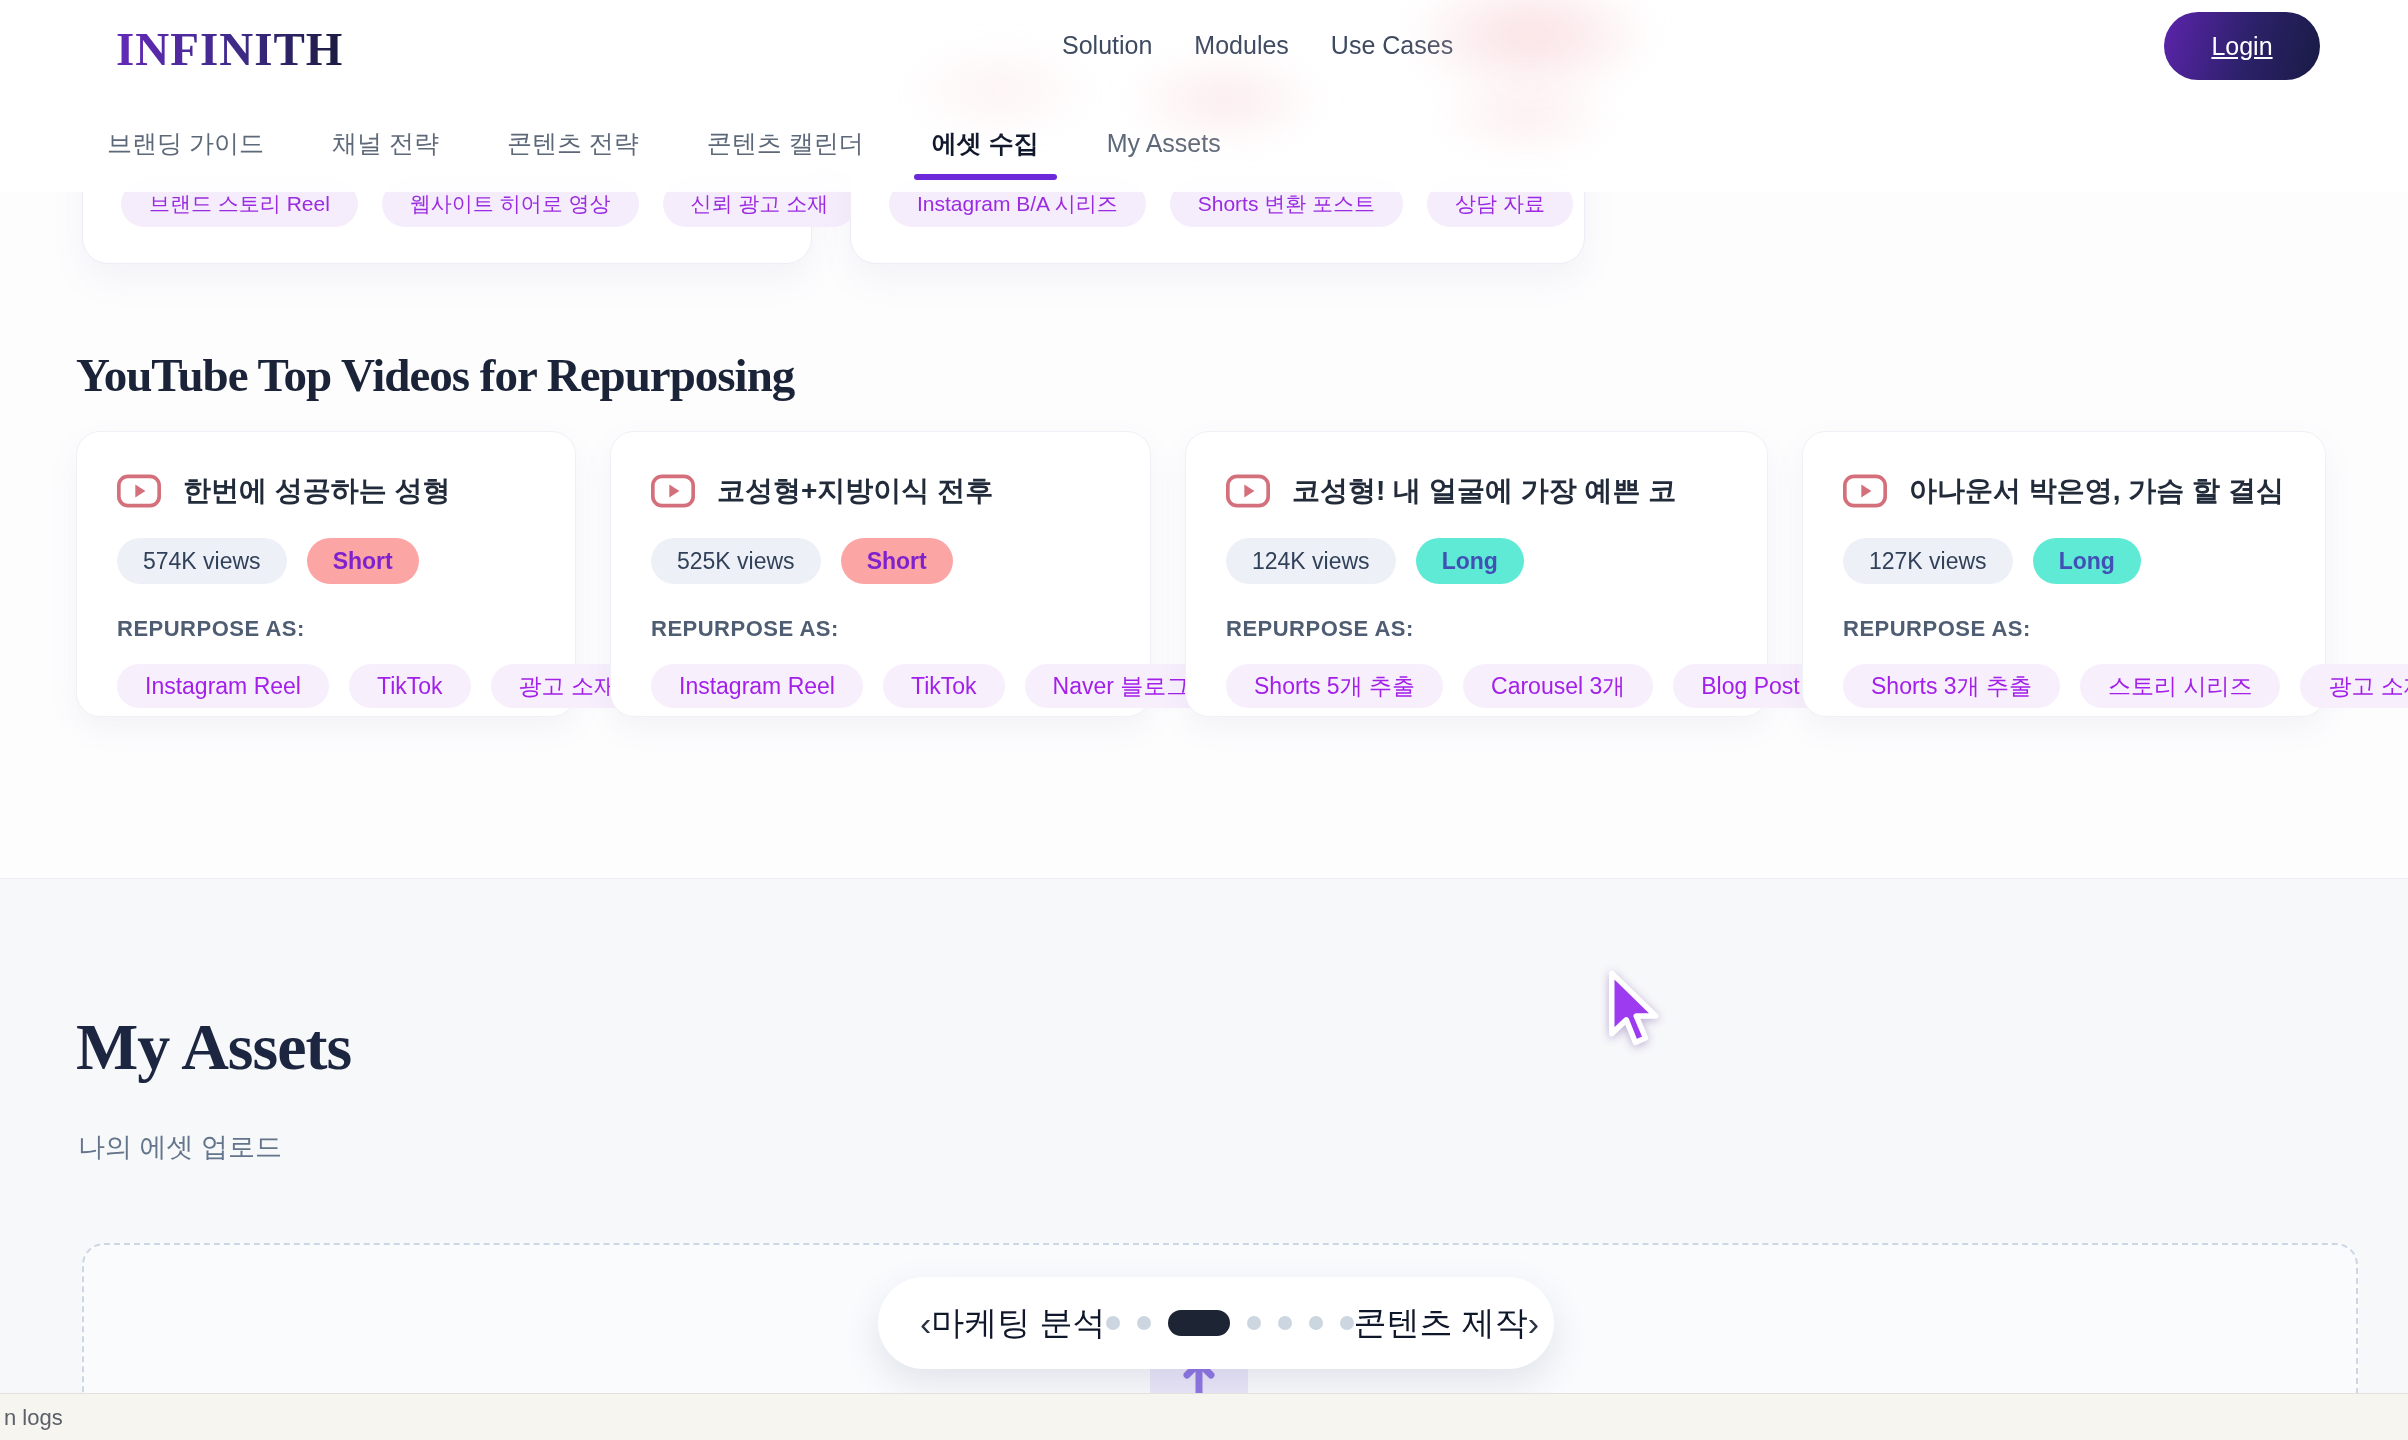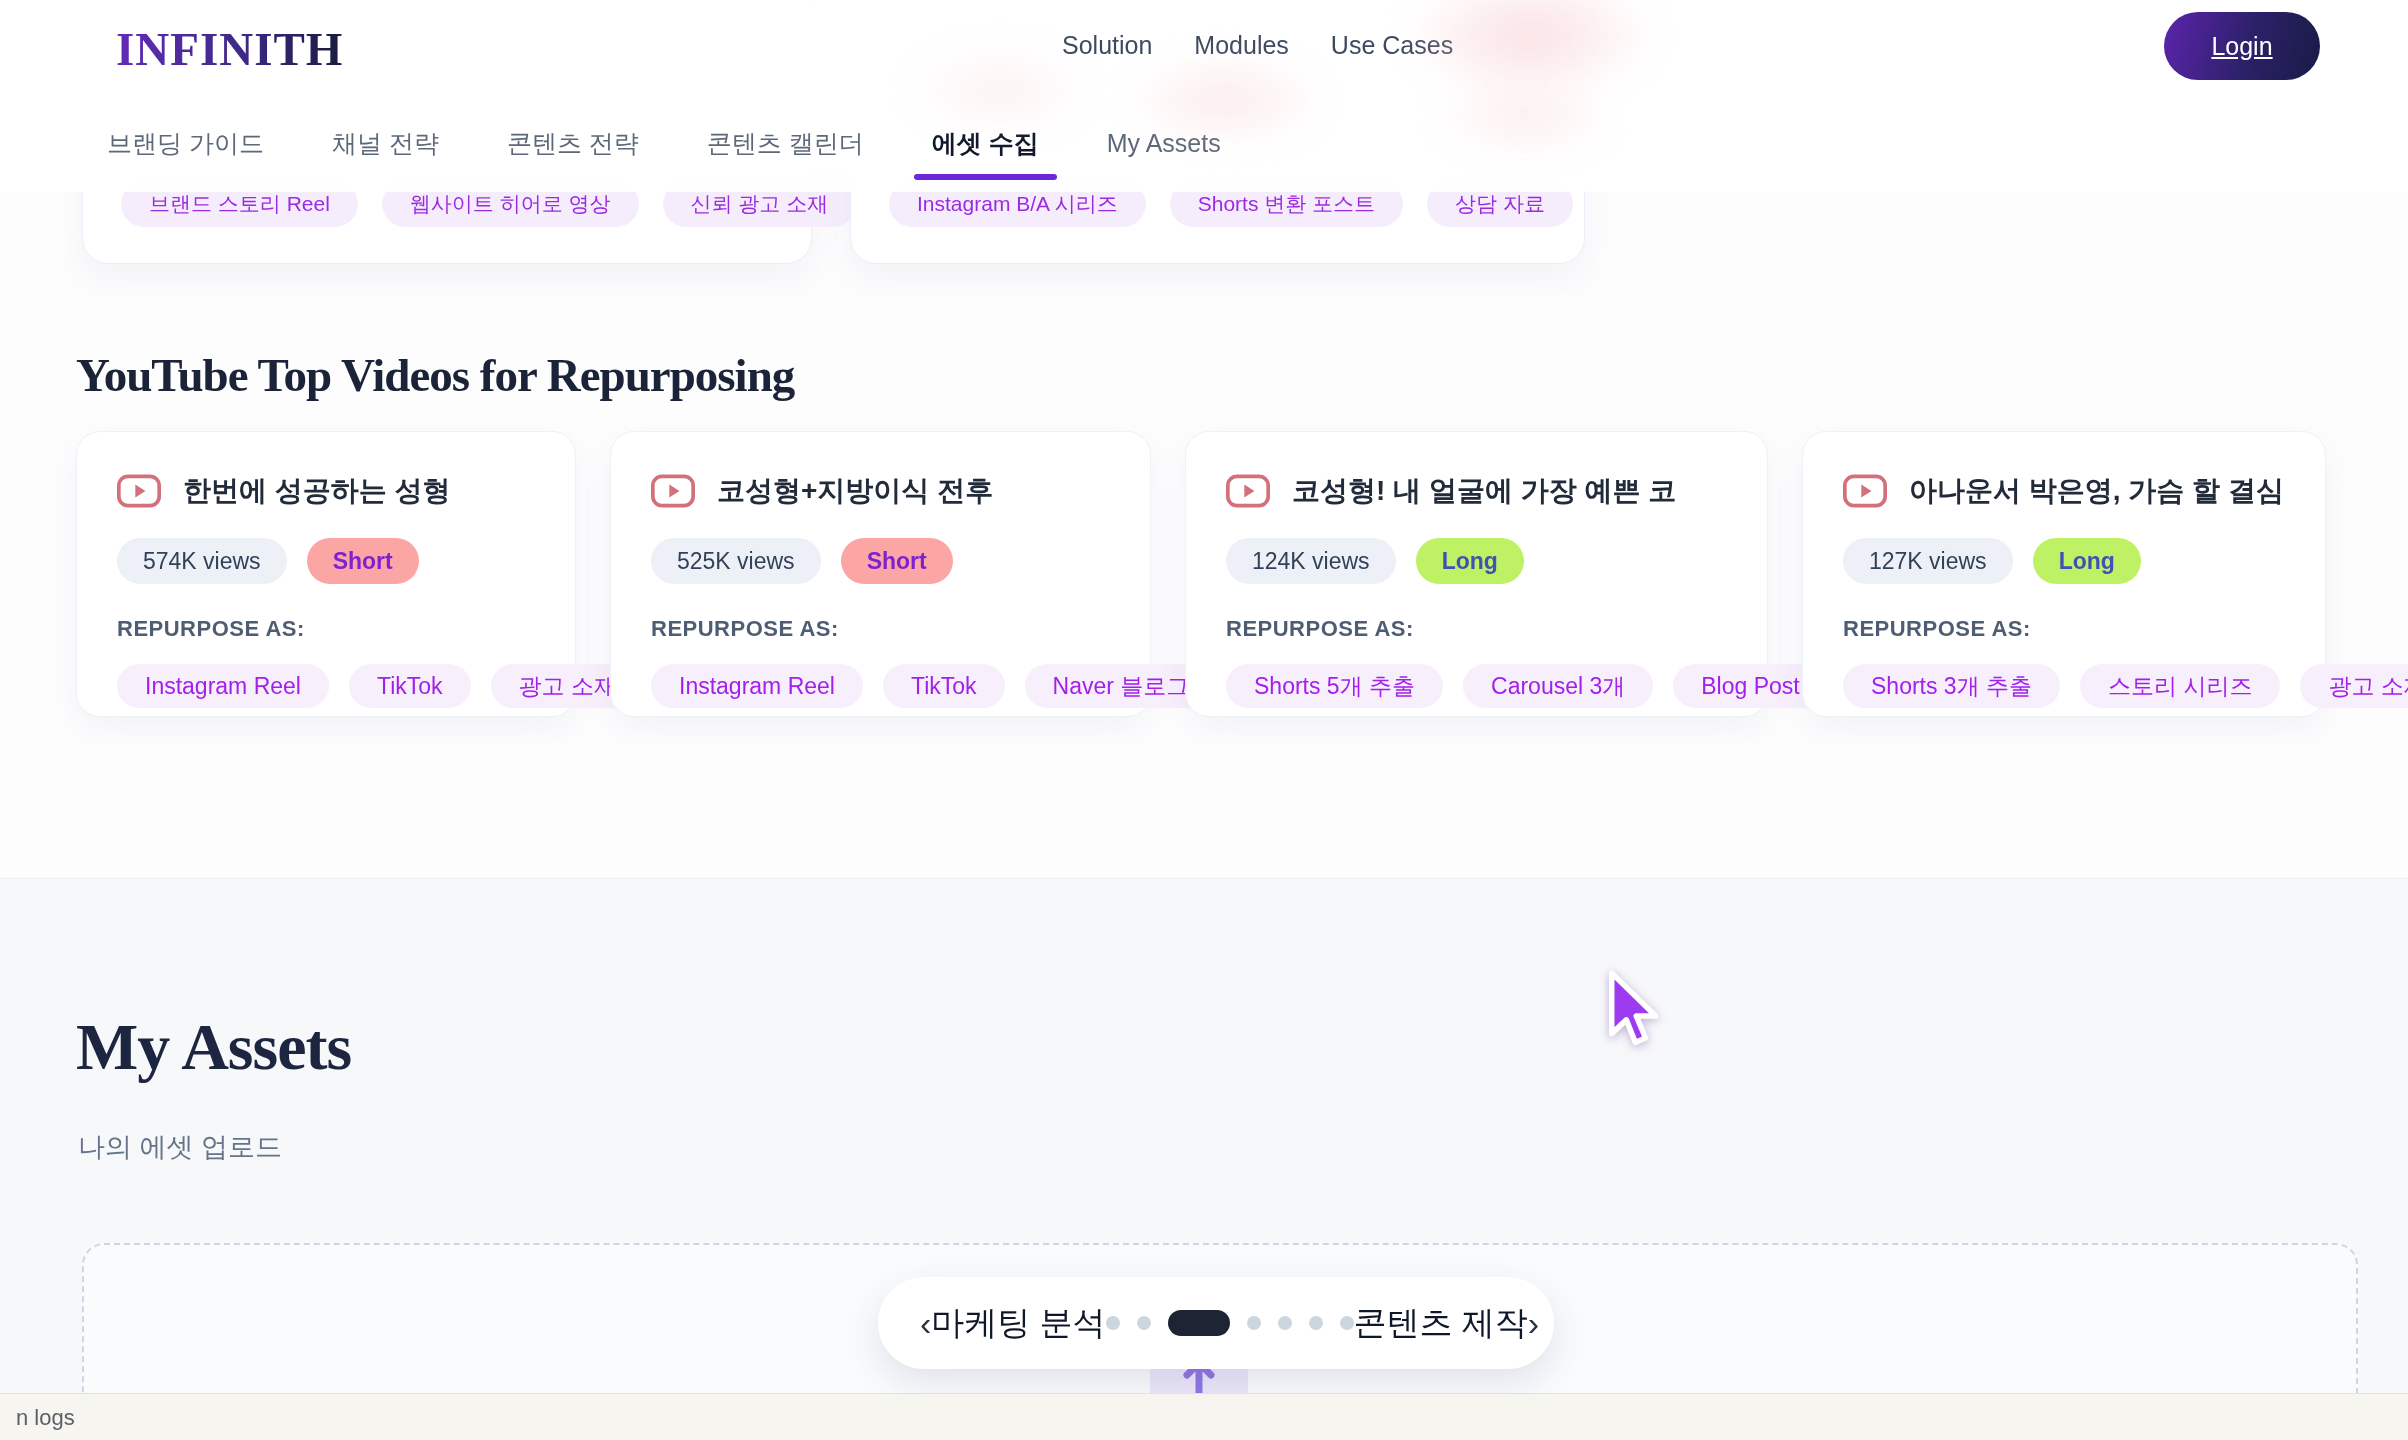--- a/index.html
+++ b/index.html
@@ -52,21 +52,21 @@
          box-shadow:0 12px 30px rgba(110,110,150,.07);box-sizing:border-box;
          padding:40px 40px 0 40px;}
   .vtitle-row{display:flex;align-items:center;gap:22px;}
   .yt-icon{flex:none;display:flex;}
   .vtitle{font-size:28px;font-weight:700;color:#212b3a;white-space:nowrap;}
   .meta-row{display:flex;gap:20px;margin-top:28px;}
   .chip{height:46px;padding:0 26px;border-radius:23px;font-size:23px;
         display:flex;align-items:center;white-space:nowrap;}
   .chip-views{background:#edf1f7;color:#32415a;}
   .chip-type-short{background:#fca5a5;color:#7e22ce;font-weight:700;}
-  .chip-type-long{background:#bef264;color:#4150b5;font-weight:700;}
+  .chip-type-long{background:#5eead4;color:#4150b5;font-weight:700;}
   .repurpose-label{margin-top:32px;font-size:22px;font-weight:700;
         color:#4e5d72;letter-spacing:.5px;}
   .rechip-row{display:flex;gap:20px;margin-top:22px;}
   .rechip{height:44px;padding:0 28px;border-radius:24px;background:#f8effd;
         color:#a220e8;font-size:23px;display:flex;align-items:center;white-space:nowrap;}
 
   
   .assets-section{position:absolute;left:0;top:878px;width:2408px;height:562px;
         background:#f7f8fa;border-top:1px solid #edeff3;z-index:3;}
   .assets-title{position:absolute;left:76px;top:130px;margin:0;
@@ -84,21 +84,21 @@
   .dots{display:flex;align-items:center;gap:17px;}
   .dot{width:14px;height:14px;border-radius:50%;background:#ccd6e0;cursor:pointer;}
   .dot.active{width:62px;height:26px;border-radius:13px;background:#1d2433;}
   .upload-tile{position:absolute;left:1150px;top:470px;width:98px;height:80px;
         border-radius:16px;background:#ebe7fa;display:flex;justify-content:center;z-index:3;}
 
   
   .status-bar{position:absolute;left:0;top:1393px;width:2408px;height:47px;
         background:#f6f5ef;border-top:1px solid #e3e1d9;display:flex;
         align-items:center;z-index:40;}
-  .status-text{margin-left:16px;font-size:22px;color:#5b6169;}
+  .status-text{margin-left:4px;font-size:22px;color:#5b6169;}
 
   
   .cursor{position:absolute;left:1598px;top:970px;z-index:50;
         filter:drop-shadow(0 2px 5px rgba(80,40,140,.35));}
 </style>
 </head>
 <body>
 
 <div class="screen">
 

